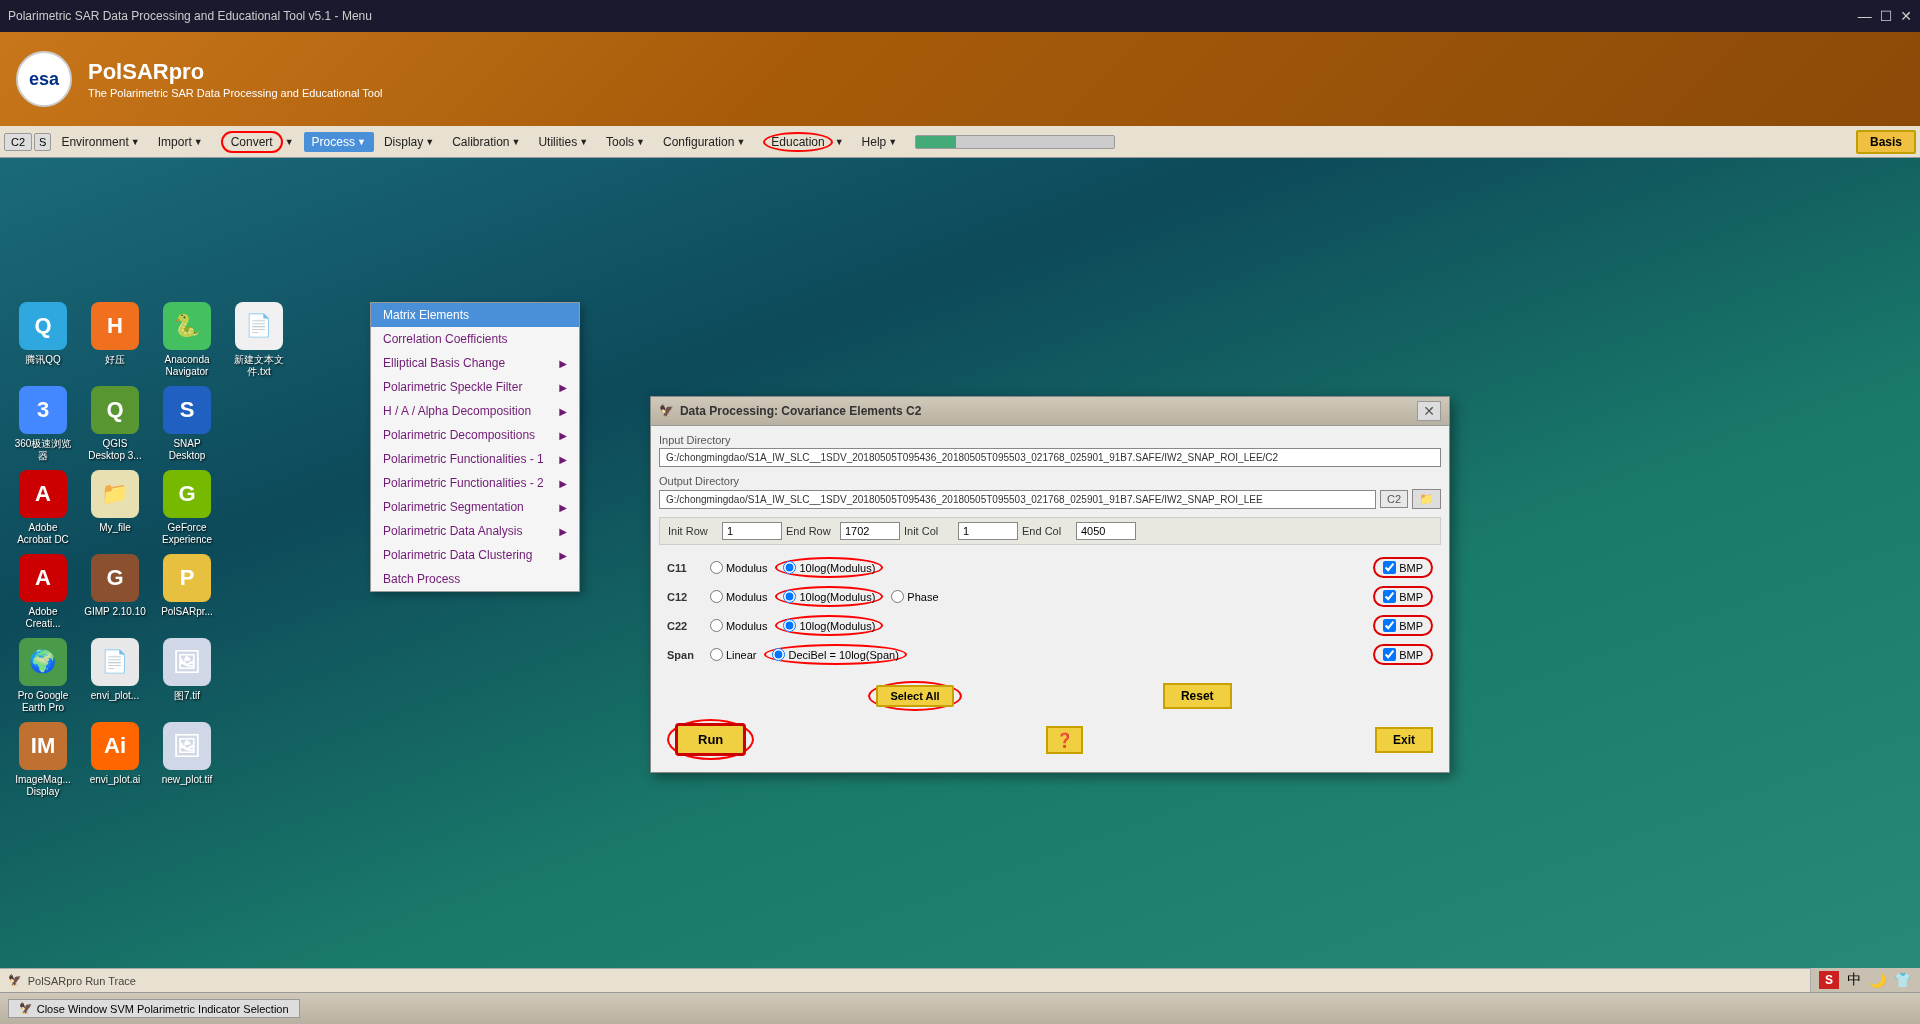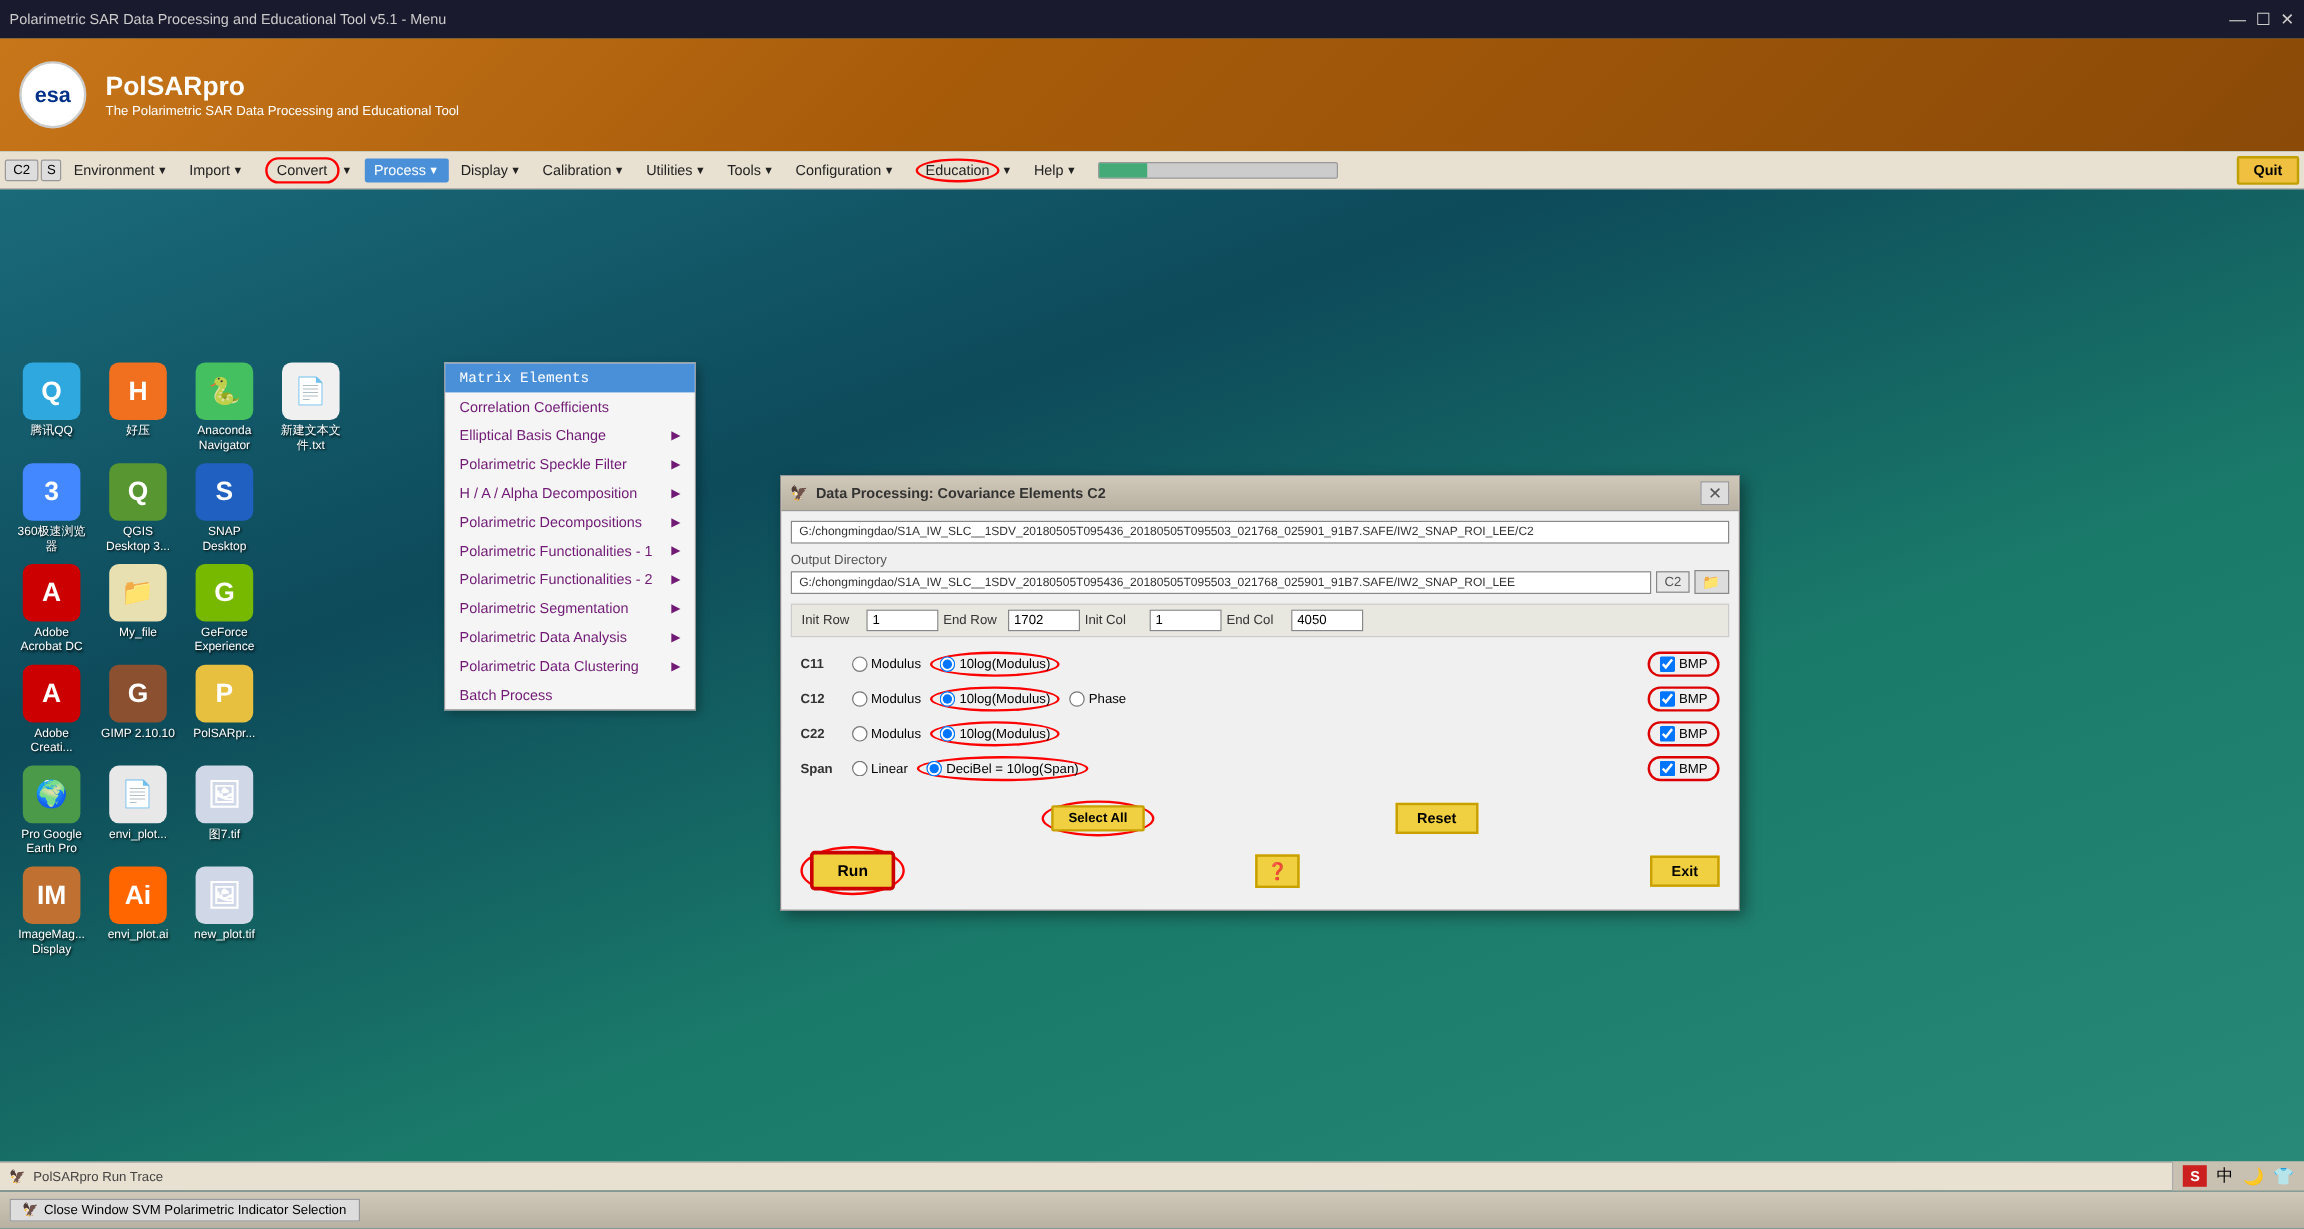--- a/index.html
+++ b/index.html
@@ -77,21 +77,21 @@
       position: absolute; top: 144px; left: 370px;
       background: #f5f5f5; border: 1px solid #999;
       box-shadow: 3px 3px 8px rgba(0,0,0,0.3);
       width: 210px; z-index: 100;
     }
     .dropdown-item {
       padding: 5px 12px; cursor: pointer; font-size: 12px; color: #701a75;
       display: flex; align-items: center; justify-content: space-between;
       white-space: nowrap;
     }
-    .dropdown-item.highlighted { background: #4a90d9; color: white; font-family: Liberation Mono, monospace; }
+    .dropdown-item.highlighted { background: #4a90d9; color: white; }
     .dropdown-item .arrow { font-size: 10px; }
 
     
     #data-dialog {
       position: absolute; top: 238px; left: 650px;
       width: 800px; background: #f0f0f0;
       border: 1px solid #888; box-shadow: 4px 4px 12px rgba(0,0,0,0.4);
       z-index: 50;
     }
     #dialog-titlebar {
@@ -259,21 +259,21 @@
   </div>
   <div class="menu-item">
     <span>Help</span>
     <span class="menu-dropdown">▼</span>
   </div>
 
   <div id="progress-bar-container">
     <div id="progress-bar"></div>
   </div>
 
-  <button id="quit-btn">Quit</button>
+  <button id="quit-btn">Basis</button>
 </div>
 
 <div id="desktop">
 
   <div id="desktop-icons">
       <div class="desktop-icon" style="top: 140px; left: 8px;">
       <div class="icon-img" style="background:#2fa8e0;">
         <span>Q</span>
       </div>
       <div class="icon-label">腾讯QQ</div>
@@ -440,20 +440,21 @@
     <div id="dialog-titlebar">
       <div id="dialog-titlebar-left">
         <span>🦅</span>
         <span>Data Processing: Covariance Elements C2</span>
       </div>
       <button id="dialog-close">✕</button>
     </div>
 
     <div id="dialog-body">
 
+      <div class="section-label">Input Directory</div>
       <div class="dir-row">
         <input class="dir-input" type="text" value="G:/chongmingdao/S1A_IW_SLC__1SDV_20180505T095436_20180505T095503_021768_025901_91B7.SAFE/IW2_SNAP_ROI_LEE/C2" style="">
       </div>
 
       <div class="section-label">Output Directory</div>
       <div class="dir-row">
         <input class="dir-input" type="text" value="G:/chongmingdao/S1A_IW_SLC__1SDV_20180505T095436_20180505T095503_021768_025901_91B7.SAFE/IW2_SNAP_ROI_LEE" style="">
         <span class="dir-suffix">C2</span>
         <button class="dir-btn">📁</button>
       </div>

